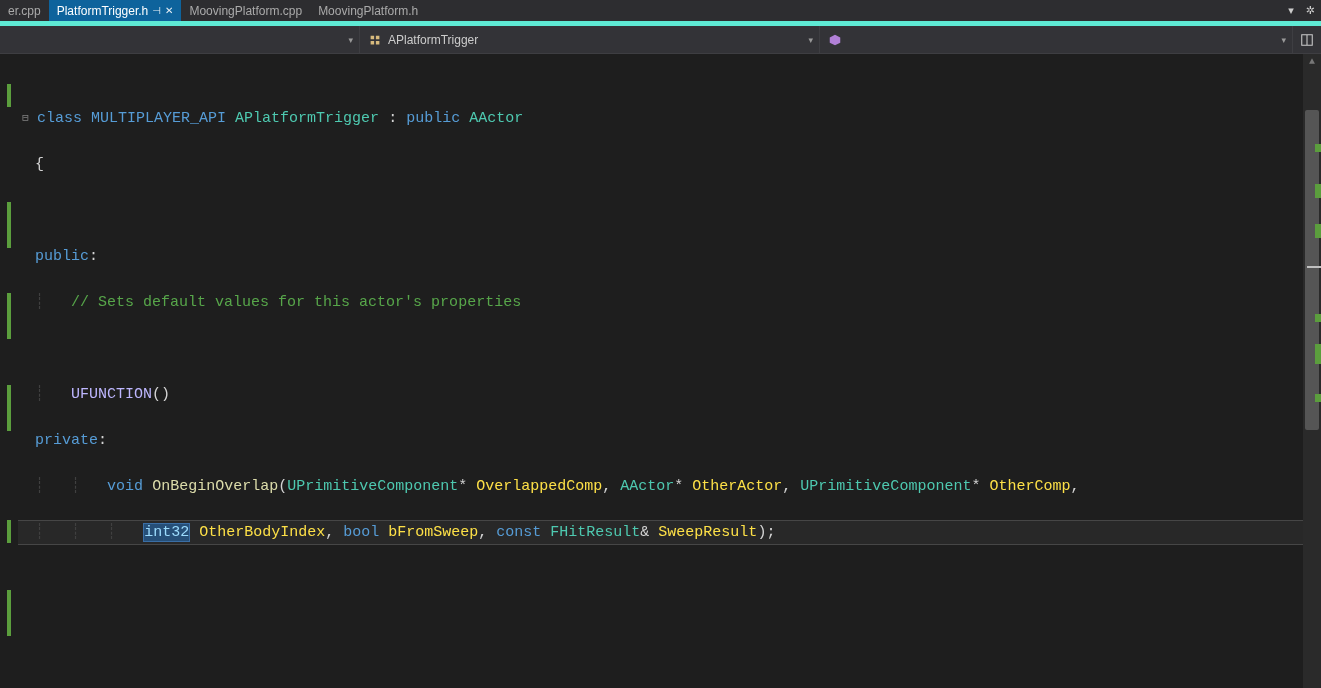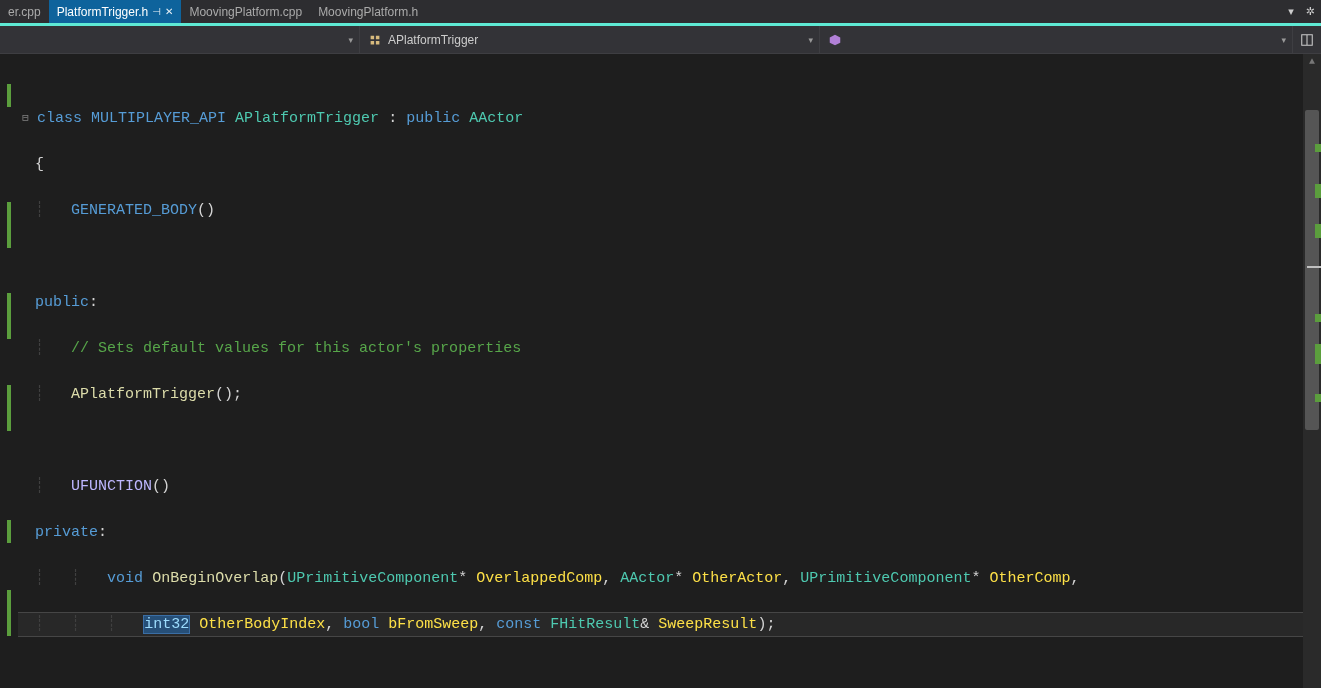--- a/index.html
+++ b/index.html
@@ -11,21 +11,21 @@
     overflow: hidden;
     width: 1321px;
     height: 688px;
     position: relative;
   }
   .tab-bar {
     display: flex;
     align-items: center;
     background: #2d2d30;
     height: 26px;
-    border-bottom: 3px solid #5eead4;
+    border-bottom: 5px solid #5eead4;
     font-family: 'Segoe UI', sans-serif;
     font-size: 12px;
   }
   .tab {
     display: flex;
     align-items: center;
     padding: 0 8px;
     color: #ccc;
     height: 100%;
     cursor: pointer;
@@ -198,25 +198,23 @@
     <div class="green-mark" style="top:148px;height:46px"></div>
     <div class="green-mark" style="top:239px;height:46px"></div>
     <div class="green-mark" style="top:331px;height:46px"></div>
     <div class="green-mark" style="top:466px;height:23px"></div>
     <div class="green-mark" style="top:536px;height:46px"></div>
   </div>
 
   <div class="code">
 <span class="line"><span class="fold">⊟</span><span class="kw">class</span> <span class="defmacro">MULTIPLAYER_API</span> <span class="type">APlatformTrigger</span> <span class="pn">:</span> <span class="kw">public</span> <span class="type">AActor</span></span>
 <span class="line"> <span class="pn">{</span></span>
-<span class="line"> <span class="guide">┊   </span><span class="defmacro">GENERATED_BODY</span><span class="pn">()</span></span>
 <span class="line"> </span>
 <span class="line"> <span class="kw">public</span><span class="pn">:</span></span>
 <span class="line"> <span class="guide">┊   </span><span class="cmt">// Sets default values for this actor's properties</span></span>
-<span class="line"> <span class="guide">┊   </span><span class="fn">APlatformTrigger</span><span class="pn">();</span></span>
 <span class="line"> </span>
 <span class="line"> <span class="guide">┊   </span><span class="macro">UFUNCTION</span><span class="pn">()</span></span>
 <span class="line"> <span class="kw">private</span><span class="pn">:</span></span>
 <span class="line"> <span class="guide">┊   ┊   </span><span class="kw">void</span> <span class="fn">OnBeginOverlap</span><span class="pn">(</span><span class="type">UPrimitiveComponent</span><span class="pn">*</span> <span class="id">OverlappedComp</span><span class="pn">, </span><span class="type">AActor</span><span class="pn">*</span> <span class="id">OtherActor</span><span class="pn">, </span><span class="type">UPrimitiveComponent</span><span class="pn">*</span> <span class="id">OtherComp</span><span class="pn">,</span></span>
 <span class="line hl-line"> <span class="guide">┊   ┊   ┊   </span><span class="boxed">int32</span> <span class="id">OtherBodyIndex</span><span class="pn">, </span><span class="kw">bool</span> <span class="id">bFromSweep</span><span class="pn">, </span><span class="kw">const</span> <span class="type">FHitResult</span><span class="pn">&amp;</span> <span class="id">SweepResult</span><span class="pn">);</span></span>
 
 
 
 
 

